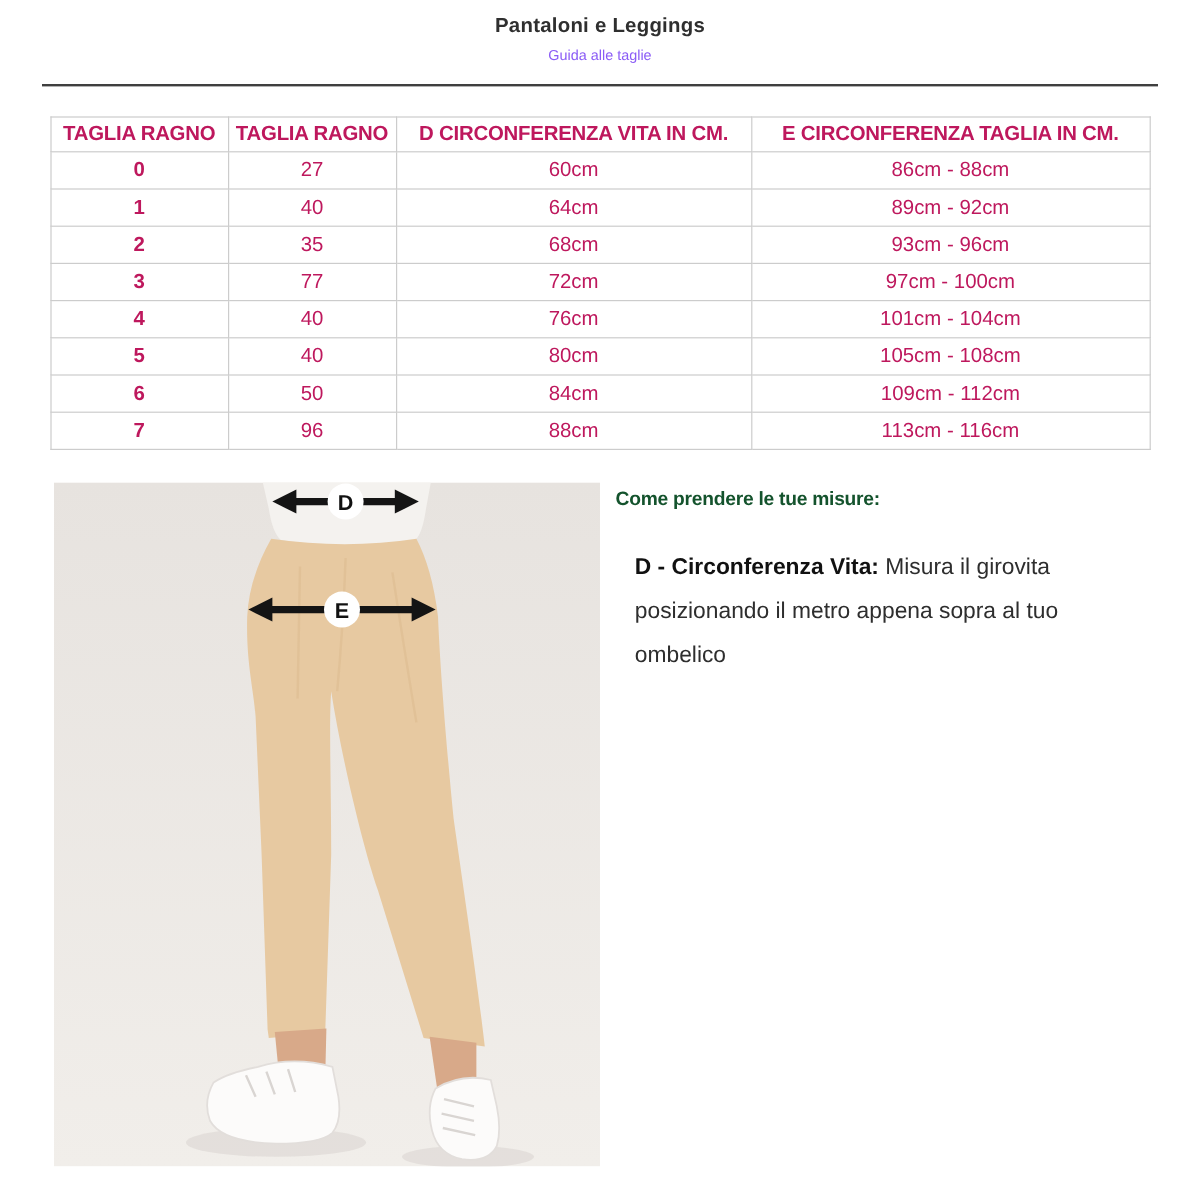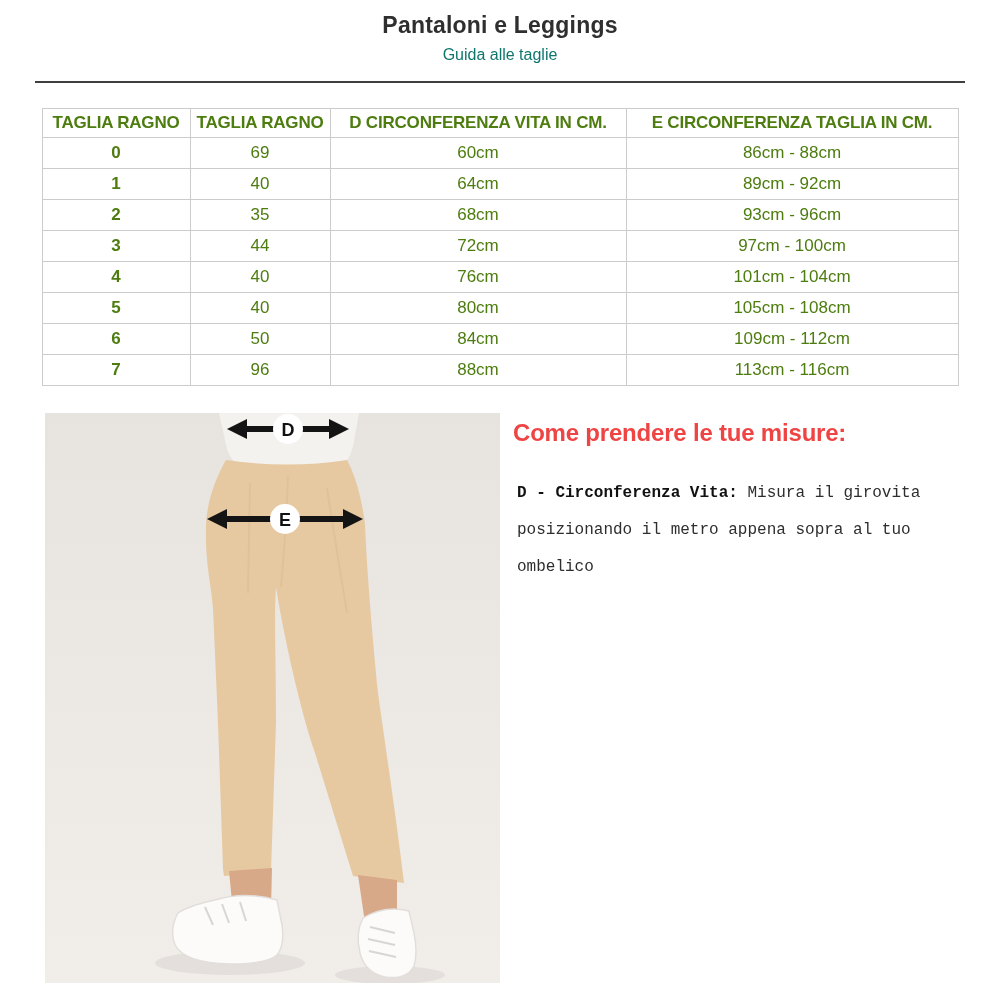--- a/index.html
+++ b/index.html
@@ -9,60 +9,60 @@
     background: #ffffff;
     font-family: "Liberation Sans", sans-serif;
     color: #333;
     overflow: hidden;
   }
   .page { width: 1000px; height: 1000px; position: relative; }
 
   
   .page-header { text-align: center; padding-top: 12px; }
   .page-title {
-    margin: 0; font-size: 23px; font-weight: 600; color: #2f2f2f;
+    margin: 0; font-size: 17px; font-weight: 600; color: #2f2f2f;
     letter-spacing: 0.2px;
     text-align: center;
   }
-  .page-subtitle { margin: 7px 0 0; font-size: 16px; color: #0f766e; }
+  .page-subtitle { margin: 7px 0 0; font-size: 12px; color: #8b5cf6; }
   .divider {
     border: none; border-top: 2px solid #3f3f3f;
     margin: 17px 35px 0 35px;
   }
 
   
   table.size-table {
     border-collapse: collapse;
     margin: 25px auto 16px auto;
     width: 916px;
     table-layout: fixed;
     text-align: center;
-    color: #4d7c0f;
+    color: #be185d;
   }
   .size-table th, .size-table td { border: 1px solid #cccccc; padding: 0 2px; }
   .size-table th {
     height: 29px; font-size: 17px; font-weight: 700; letter-spacing: -0.2px;
     white-space: nowrap;
   }
   .size-table td { height: 31px; font-size: 17px; }
   .size-table td:first-child { font-weight: 700; }
 
   
   .bottom { display: flex; margin: 27px 40px 0 45px; }
   .photo-wrap { width: 455px; height: 570px; flex: 0 0 455px; }
   .photo-wrap svg { display: block; }
 
   .instructions { width: 438px; padding-left: 13px; padding-top: 6px; color: #2e2e2e; }
   .instructions h2 {
-    margin: 0; font-size: 24px; font-weight: 700; color: #ef4444;
+    margin: 0; font-size: 16px; font-weight: 700; color: #14532d;
     letter-spacing: -0.2px;
   }
   .instructions p {
-    margin: 28px 0 0 4px;
-    font-size: 16px; line-height: 37px; font-family: Liberation Mono, monospace;
+    margin: 28px 0 0 16px;
+    font-size: 19px; line-height: 37px;
   }
   .instructions p + p { margin-top: 3px; }
   .instructions .measure-label { font-weight: 700; color: #111; }
 </style>
 </head>
 <body>
 
 <div class="page">
 
   <div class="page-header">
@@ -83,39 +83,39 @@
       <tr>
         <th>TAGLIA RAGNO</th>
         <th>TAGLIA RAGNO</th>
         <th>D CIRCONFERENZA VITA IN CM.</th>
         <th>E CIRCONFERENZA TAGLIA IN CM.</th>
       </tr>
     </thead>
     <tbody>
         <tr>
           <td>0</td>
-          <td>69</td>
+          <td>27</td>
           <td>60cm</td>
           <td>86cm - 88cm</td>
         </tr>
         <tr>
           <td>1</td>
           <td>40</td>
           <td>64cm</td>
           <td>89cm - 92cm</td>
         </tr>
         <tr>
           <td>2</td>
           <td>35</td>
           <td>68cm</td>
           <td>93cm - 96cm</td>
         </tr>
         <tr>
           <td>3</td>
-          <td>44</td>
+          <td>77</td>
           <td>72cm</td>
           <td>97cm - 100cm</td>
         </tr>
         <tr>
           <td>4</td>
           <td>40</td>
           <td>76cm</td>
           <td>101cm - 104cm</td>
         </tr>
         <tr>

